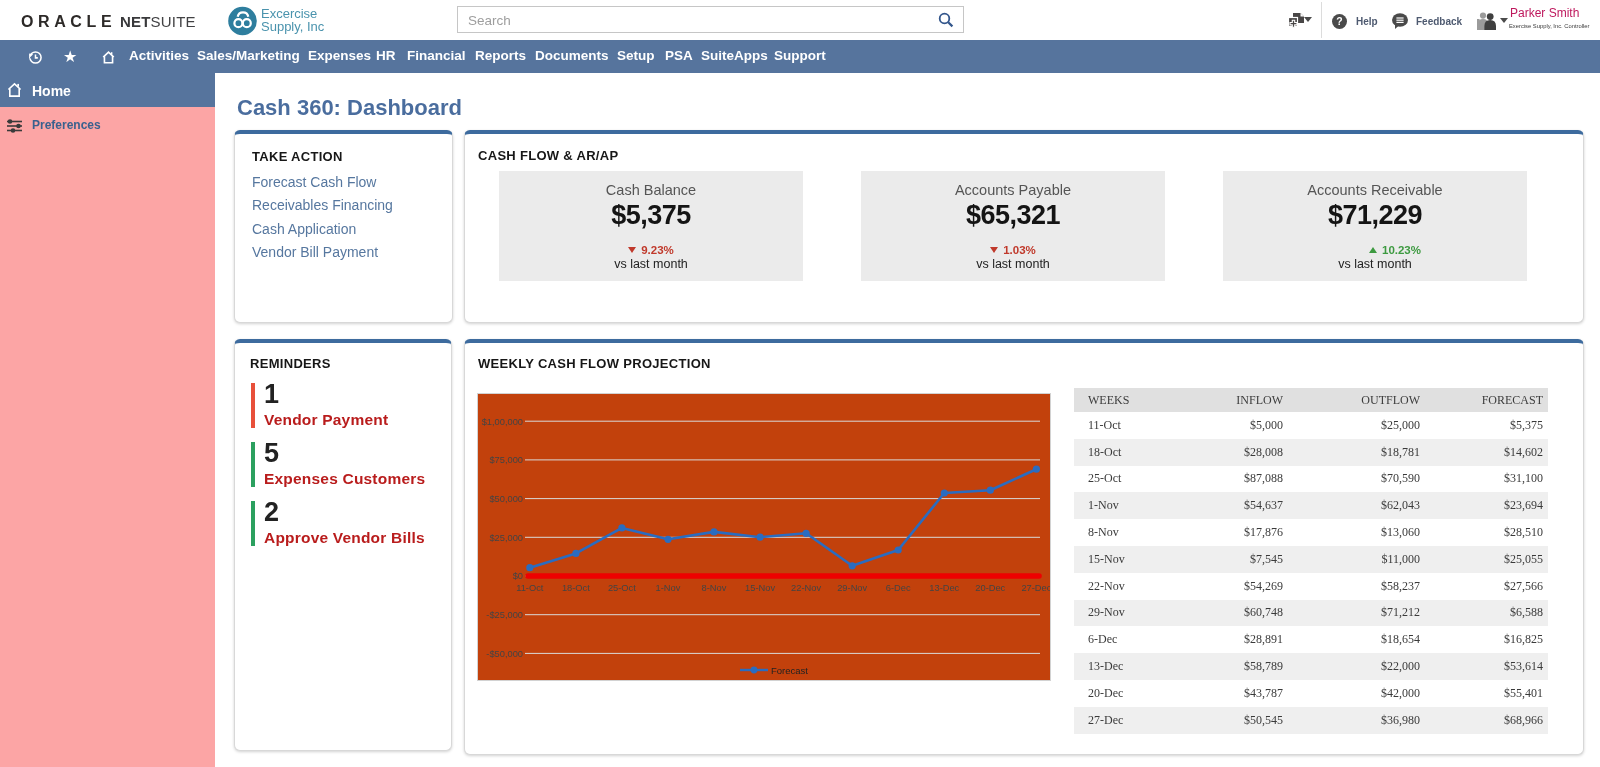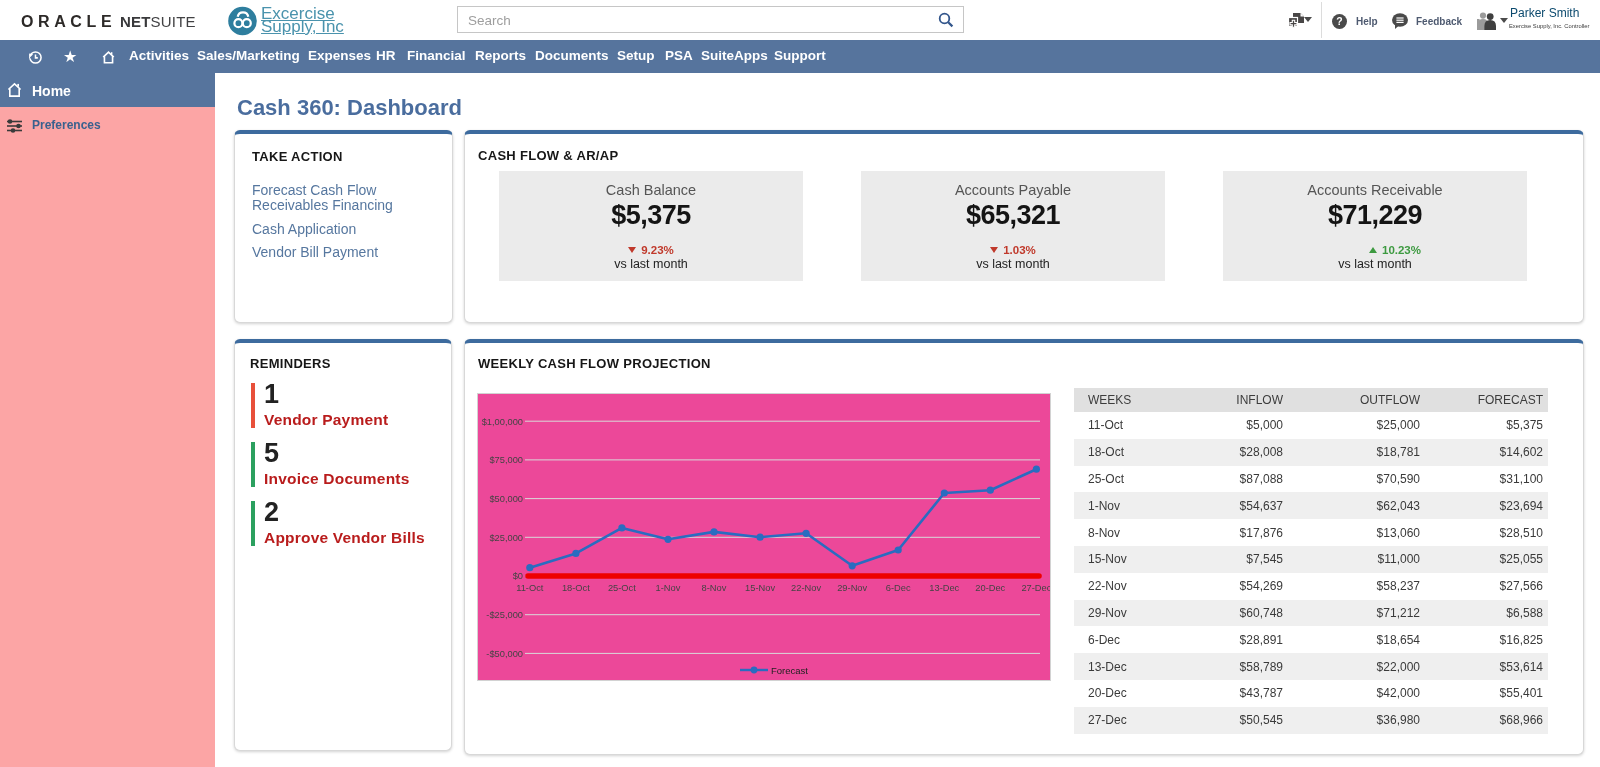--- a/index.html
+++ b/index.html
@@ -34,38 +34,38 @@
 .rem .lab { position:absolute; left:13px; top:30px; font-size:15.5px; font-weight:bold; color:#b91c1c; white-space:nowrap; letter-spacing:.2px; }
 
 .alink { position:absolute; left:17px; font-size:14px; color:#56779f; white-space:nowrap; }
 
 #wtable { position:absolute; border-collapse:collapse; table-layout:fixed; font-size:12px; color:#3a3a3a; }
 #wtable td { padding:0; white-space:nowrap; overflow:hidden; }
 #wtable .c1 { width:120px; text-align:left;  padding-left:14px; }
 #wtable .c2 { width:89px;  text-align:right; }
 #wtable .c3 { width:137px; text-align:right; }
 #wtable .c4 { width:128px; text-align:right; padding-right:5px; }
-#wtable tr       { height:26.8px; }
+#wtable tr       { height:26.8px;font-family:Liberation Serif, serif; }
 #wtable tr.hd    { height:24px; background:#e0e0e0; color:#3c3c3c; }
 #wtable tr.alt   { background:#efefef; }
 </style>
 </head>
 <body>
 
 <div id="topbar">
   <div class="abs" style="left:21px; top:13px; font-size:16px; font-weight:bold; letter-spacing:4.6px; color:#2d2a28;">ORACLE</div>
   <div class="abs" style="left:120px; top:13px; font-size:15px; color:#39393b; letter-spacing:.2px;"><b>NET</b><span style="color:#414143;">SUITE</span></div>
 
   <svg class="abs" style="left:228px; top:6px;" width="29" height="30" viewBox="0 0 29 30">
     <circle cx="14.5" cy="15" r="14.3" fill="#2e7e9e"></circle>
     <path d="M 9.7 10.8 A 5.4 5.4 0 0 1 20.3 10.8" fill="none" stroke="#fff" stroke-width="2.2"></path>
     <circle cx="10.4" cy="17.2" r="4" fill="none" stroke="#fff" stroke-width="2.2"></circle>
     <circle cx="18.8" cy="17.2" r="4" fill="none" stroke="#fff" stroke-width="2.2"></circle>
   </svg>
-  <div class="abs" style="left:261px; top:7px; font-size:17px; line-height:13px; color:#4a93ad;text-decoration:underline;">Excercise<br>Supply, Inc</div>
+  <div class="abs" style="left:261px; top:7px; font-size:13px; line-height:13px; color:#4a93ad;">Excercise<br>Supply, Inc</div>
 
   <div class="abs" style="left:457px; top:6px; width:507px; height:27px; border:1px solid #c6c6c6; background:#fff;">
     <span style="position:absolute; left:10px; top:6px; font-size:13.5px; color:#9e9e9e;">Search</span>
     <svg style="position:absolute; right:9px; top:5px;" width="16" height="16" viewBox="0 0 16 16">
       <circle cx="6.5" cy="6.5" r="4.8" fill="none" stroke="#33568c" stroke-width="1.8"></circle>
       <line x1="10.2" y1="10.2" x2="14.4" y2="14.4" stroke="#33568c" stroke-width="2.2"></line>
     </svg>
   </div>
 
   <svg class="abs" style="left:1288px; top:13px;" width="16" height="17" viewBox="0 0 16 17">
@@ -90,21 +90,21 @@
   </svg>
   <div class="abs" style="left:1416px; top:16px; font-size:10px; font-weight:bold; color:#4e5a70;">Feedback</div>
   <svg class="abs" style="left:1477px; top:11px;" width="20" height="19" viewBox="0 0 20 19">
     <circle cx="6" cy="4.6" r="3.1" fill="#9b9b9b"></circle>
     <path d="M1 13 q0 -5 5 -5 q5 0 5 5 v6 h-10 z" fill="#9b9b9b"></path>
     <rect x="0" y="8" width="2.6" height="11" fill="#9b9b9b"></rect>
     <circle cx="13.2" cy="5.6" r="3.4" fill="#3f3f3f"></circle>
     <path d="M7.4 15 q0 -6 5.8 -6 q5.8 0 5.8 6 v4 h-11.6 z" fill="#3f3f3f"></path>
   </svg>
   <div class="abs" style="left:1500px; top:18px; width:0; height:0; border-left:4.5px solid transparent; border-right:4.5px solid transparent; border-top:5.5px solid #4b4b4b;"></div>
-  <div class="abs" style="left:1510px; top:6px; font-size:12px; color:#0c4a6e; white-space:nowrap;">Parker Smith</div>
+  <div class="abs" style="left:1510px; top:6px; font-size:12px; color:#be185d; white-space:nowrap;">Parker Smith</div>
   <div class="abs" style="left:1509px; top:23px; font-size:5.8px; color:#3a3a3a; white-space:nowrap;">Exercise Supply, Inc. Controller</div>
 </div>
 
 <div id="navbar">
   <svg class="abs" style="left:29px; top:11px;" width="13" height="13" viewBox="0 0 17 17">
     <circle cx="8.5" cy="8.5" r="7.3" fill="none" stroke="#fff" stroke-width="2"></circle>
     <polyline points="8.5,4.5 8.5,9 11.5,9" fill="none" stroke="#fff" stroke-width="2"></polyline>
     <polygon points="-0.5,6 6,6 2.7,10.5" fill="#56749d"></polygon>
     <polygon points="0.2,9.4 5.4,4.2 0.2,3.2" fill="#fff"></polygon>
   </svg>
@@ -142,21 +142,21 @@
     <circle cx="11.5" cy="7" r="2.3" fill="#3a3a3a"></circle>
     <circle cx="6" cy="11.5" r="2.3" fill="#3a3a3a"></circle>
   </svg>
   <div class="abs" style="left:32px; top:11px; font-size:12px; font-weight:bold; color:#3a618e;">Preferences</div>
 </div>
 
 <div class="abs" style="left:237px; top:95px; font-size:22px; font-weight:bold; color:#4a6d9e;">Cash 360: Dashboard</div>
 
 <div class="card" style="left:234px; top:130px; width:219px; height:193px;">
   <div class="ctitle" style="left:17px; top:15px;">TAKE ACTION</div>
-  <div class="alink" style="top:40px;margin-top:8px;">Forecast Cash Flow</div>
+  <div class="alink" style="top:40px;">Forecast Cash Flow</div>
   <div class="alink" style="top:63px;">Receivables Financing</div>
   <div class="alink" style="top:87px;">Cash Application</div>
   <div class="alink" style="top:110px;">Vendor Bill Payment</div>
 </div>
 
 <div class="card" style="left:464px; top:130px; width:1120px; height:193px;">
   <div class="ctitle" style="left:13px; top:14px;">CASH FLOW &amp; AR/AP</div>
   <div class="mbox" style="left:34px;">
     <div class="t">Cash Balance</div>
     <div class="v">$5,375</div>
@@ -180,33 +180,33 @@
 <div class="card" style="left:234px; top:339px; width:218px; height:412px;padding-left:8px;">
   <div class="ctitle" style="left:15px; top:13px;">REMINDERS</div>
   <div class="rem" style="top:38px;">
     <div class="bar" style="background:#e8503a;"></div>
     <div class="num">1</div>
     <div class="lab">Vendor Payment</div>
   </div>
   <div class="rem" style="top:97px;">
     <div class="bar" style="background:#2ba05f;"></div>
     <div class="num">5</div>
-    <div class="lab">Invoice Documents</div>
+    <div class="lab">Expenses Customers</div>
   </div>
   <div class="rem" style="top:156px;">
     <div class="bar" style="background:#2ba05f;"></div>
     <div class="num">2</div>
     <div class="lab">Approve Vendor Bills</div>
   </div>
 </div>
 
 <div class="card" style="left:464px; top:339px; width:1120px; height:416px;">
   <div class="ctitle" style="left:13px; top:13px;">WEEKLY CASH FLOW PROJECTION</div>
 
-  <div class="abs" style="left:12px; top:50px; width:574px; height:288px; border:1px solid #d2d2d2; background:#ec4899;">
+  <div class="abs" style="left:12px; top:50px; width:574px; height:288px; border:1px solid #d2d2d2; background:#c2410c;">
     <svg width="572" height="286" viewBox="0 0 572 286">
       <g stroke="#d9d9d9" stroke-width="1">
         <line x1="47" y1="27.2" x2="562" y2="27.2"></line>
         <line x1="47" y1="65.9" x2="562" y2="65.9"></line>
         <line x1="47" y1="104.6" x2="562" y2="104.6"></line>
         <line x1="47" y1="143.3" x2="562" y2="143.3"></line>
         <line x1="47" y1="182" x2="562" y2="182"></line>
         <line x1="47" y1="220.7" x2="562" y2="220.7"></line>
         <line x1="47" y1="259.4" x2="562" y2="259.4"></line>
       </g>

